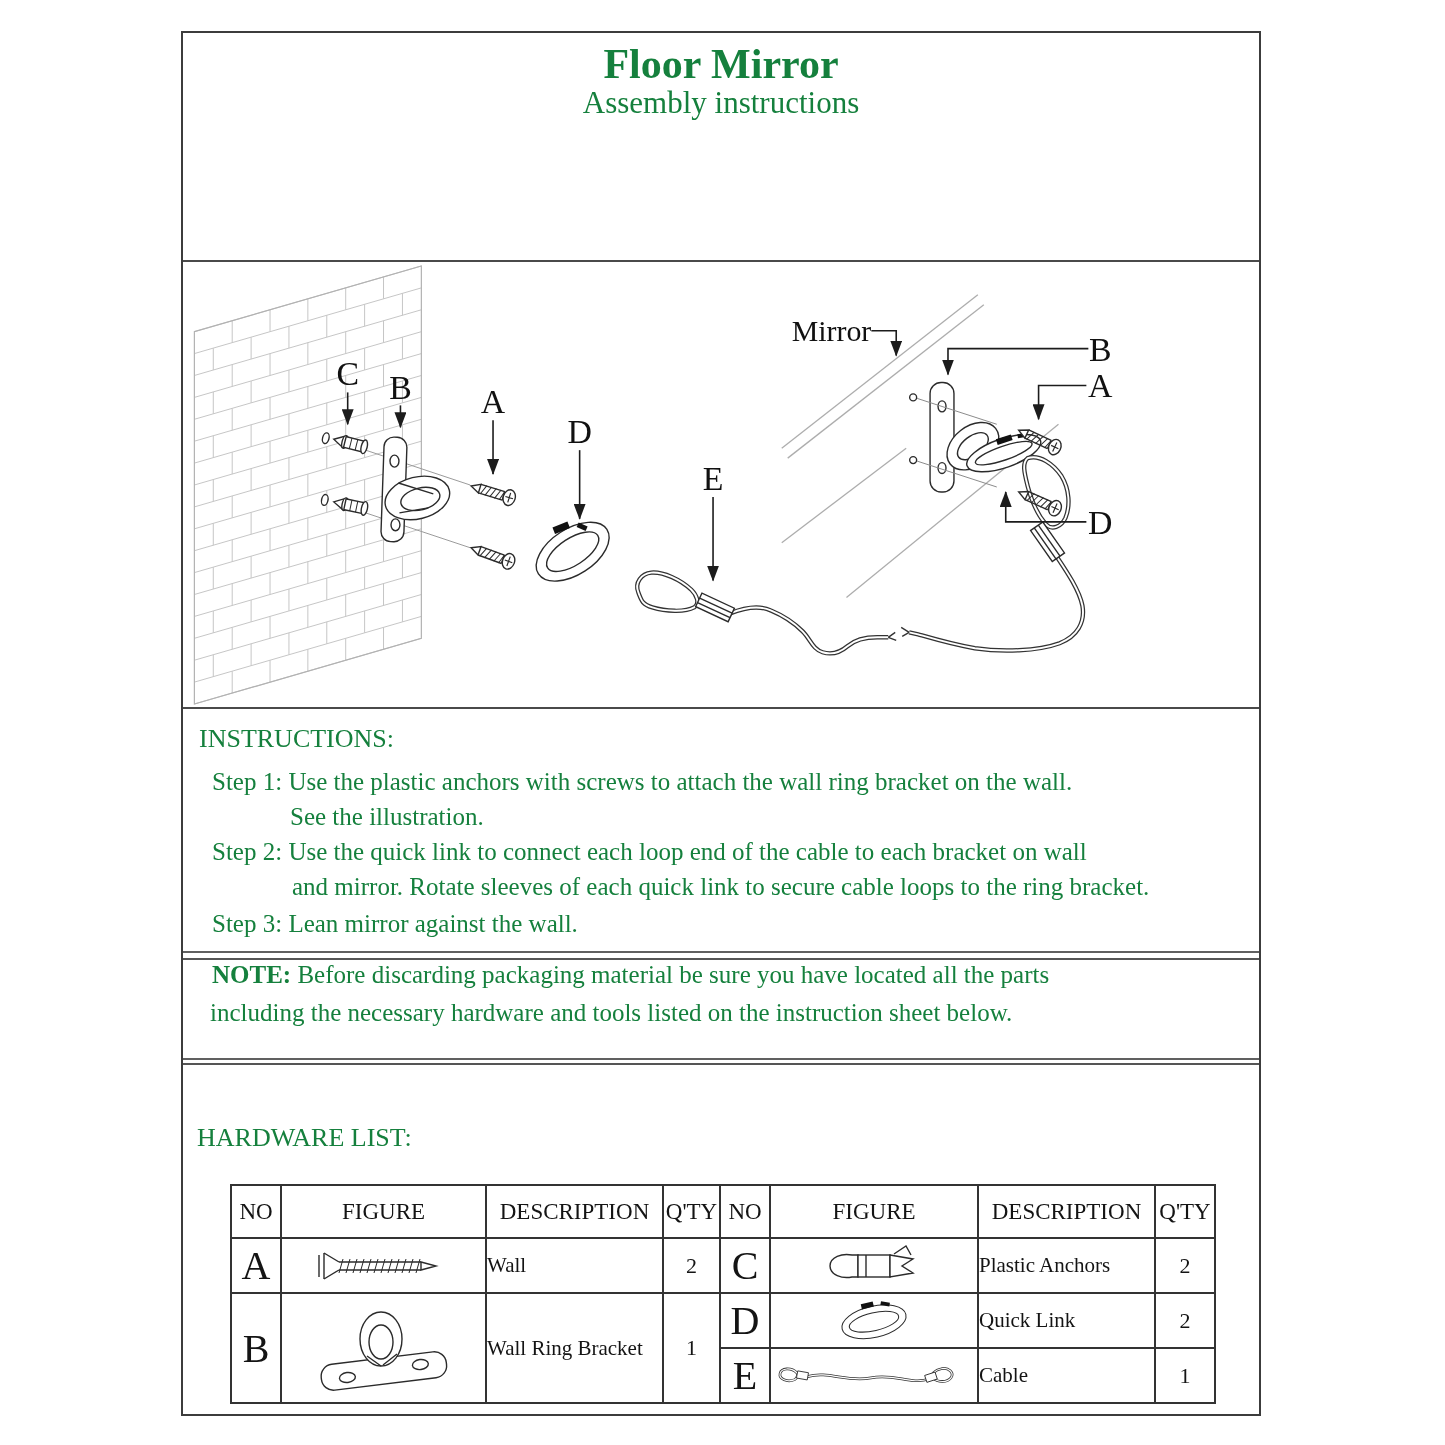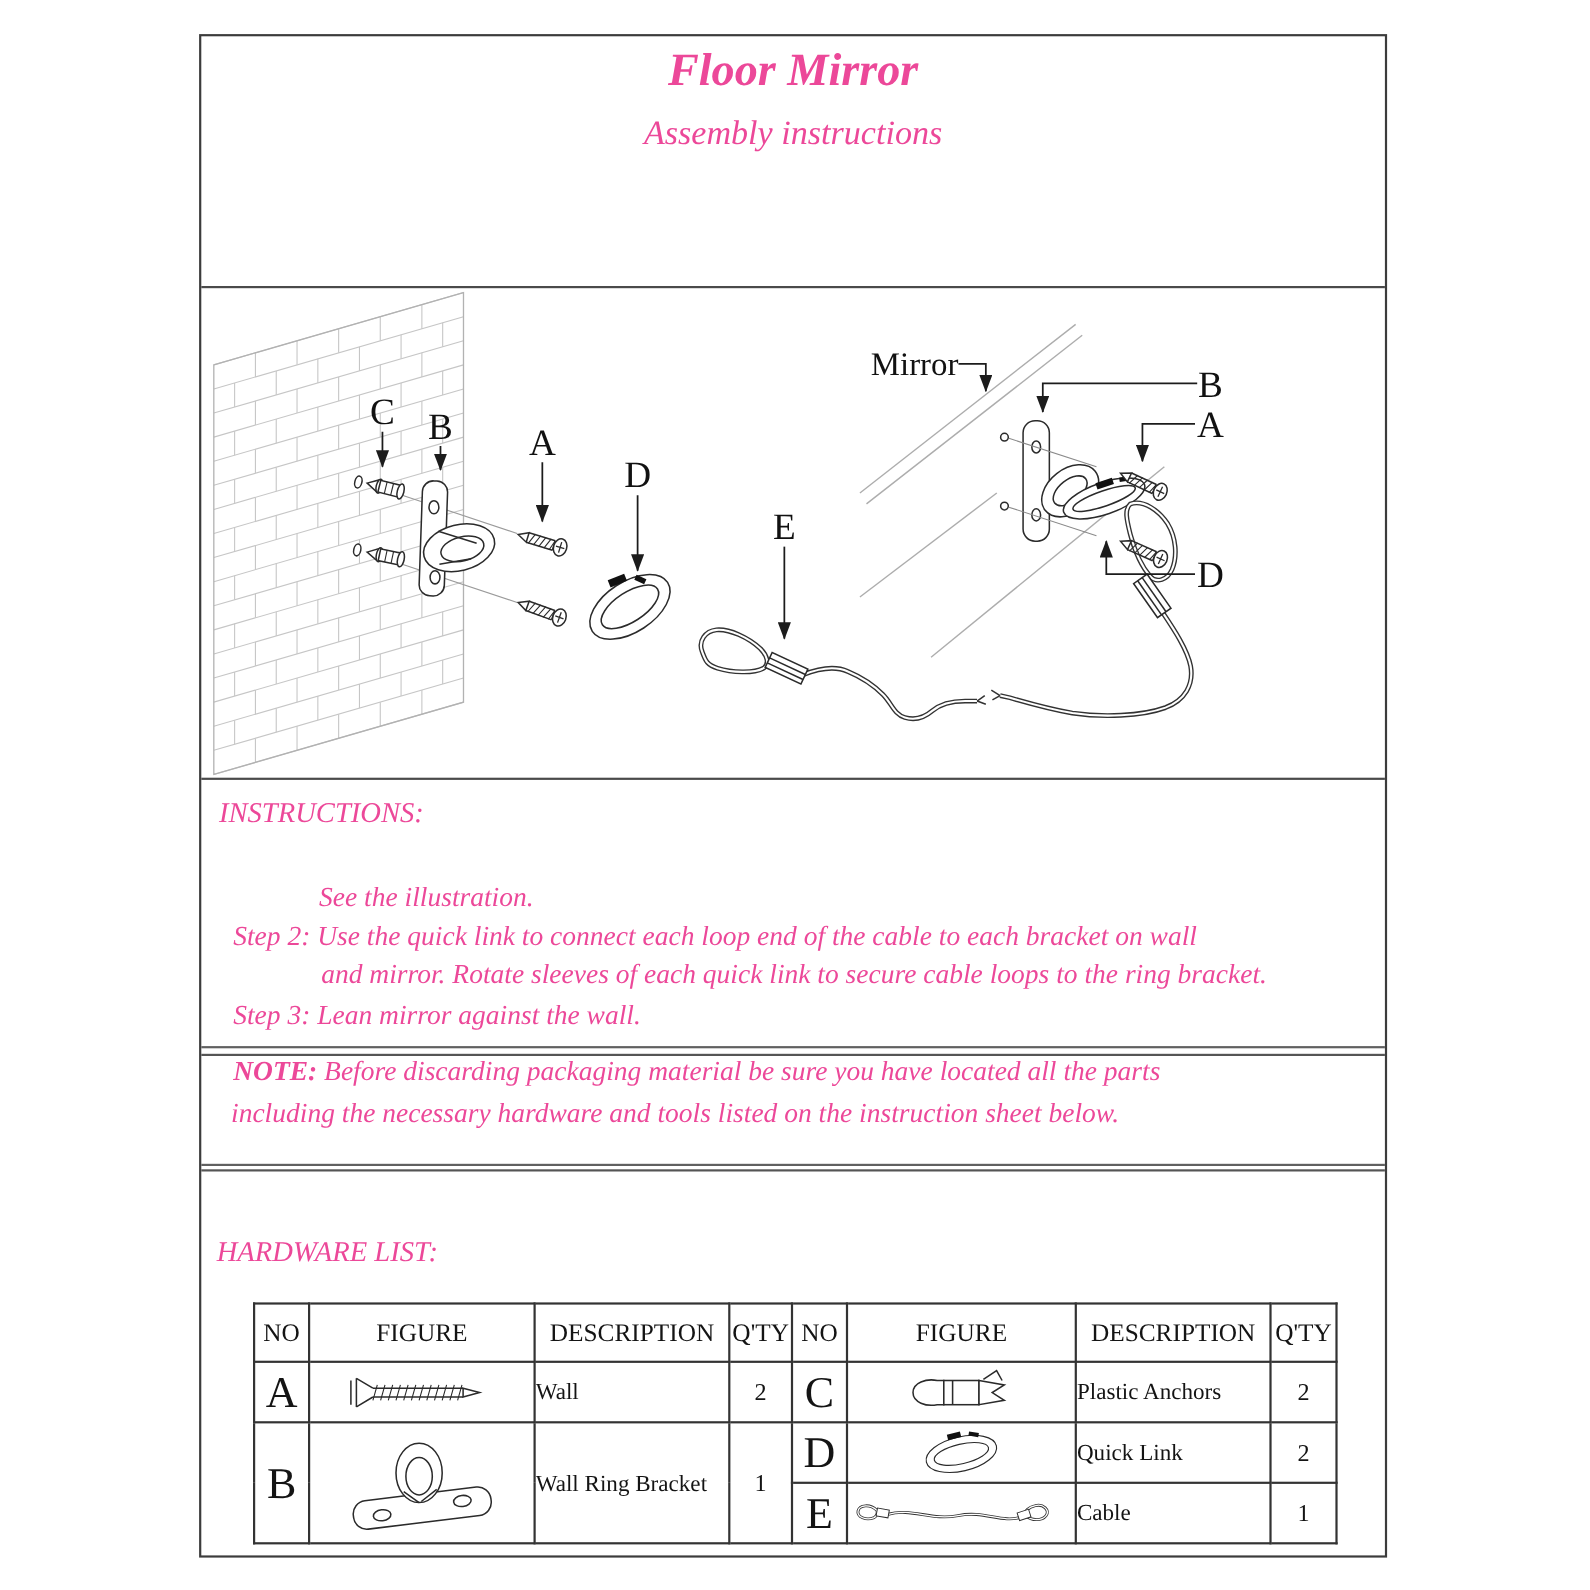--- a/index.html
+++ b/index.html
@@ -5,23 +5,23 @@
   html,body{margin:0;padding:0;background:#fff;}
   body{width:1445px;height:1445px;position:relative;font-family:"Liberation Serif","DejaVu Serif",serif;color:#141414;}
   .frame{position:absolute;left:181px;top:31px;width:1080px;height:1385px;border:2px solid #3c3c3c;box-sizing:border-box;background:#fff;}
   .section{position:absolute;left:0;width:100%;box-sizing:border-box;}
   .sec-header{top:0;height:229px;border-bottom:2px solid #4a4a4a;}
   .sec-diagram{top:229px;height:447px;border-bottom:2px solid #4a4a4a;}
   .sec-instructions{top:676px;height:251px;border-bottom:2px solid #555;padding-left:28px;}
   .sec-note{top:886px;height:146px;border-bottom:2px solid #555;}
   .sec-hardware{top:1073px;height:308px;}
   .rule{position:absolute;left:0;right:0;height:2px;background:#606060;}
-  .line{position:absolute;white-space:nowrap;color:#ec4899;font-style:italic;}
+  .line{position:absolute;white-space:nowrap;color:#15803d;}
   .title{top:8px;left:0;width:100%;text-align:center;font-size:42px;font-weight:bold;line-height:46px;}
-  .subtitle{top:70px;left:0;width:100%;text-align:center;font-size:31px;line-height:36px;}
+  .subtitle{top:52px;left:0;width:100%;text-align:center;font-size:31px;line-height:36px;}
   .caution{top:122px;left:0;width:100%;text-align:center;font-size:26px;line-height:42px;}
   .caution b{font-weight:bold;}
   .instr-head{top:15px;left:16px;font-size:26px;}
   .step{font-size:25px;}
   .note-label{font-weight:bold;}
   .hw-head{top:17px;left:14px;font-size:26px;}
   table.hw{position:absolute;left:47px;top:78px;border-collapse:collapse;table-layout:fixed;padding-left:24px;}
   table.hw td,table.hw th{border:2px solid #333;padding:0;font-weight:normal;overflow:hidden;}
   table.hw th{font-size:23px;text-align:center;}
   td.no{font-size:40px;text-align:center;}
@@ -288,20 +288,21 @@
         <text x="919" y="136" text-anchor="middle" class="dlabel">A</text>
         <path d="M905,124 L857,124 L857,158" class="arr" marker-end="url(#ah)"></path>
         <text x="919" y="273" text-anchor="middle" class="dlabel">D</text>
         <path d="M905,261 L824,261 L824,231" class="arr" marker-end="url(#ah)"></path>
       </g>
     </svg>
   </div>
 
   <div class="section sec-instructions">
     <div class="line instr-head">INSTRUCTIONS:</div>
+    <div class="line step" style="top:59px;left:29px;">Step 1: Use the plastic anchors with screws to attach the wall ring bracket on the wall.</div>
     <div class="line step" style="top:94px;left:107px;">See the illustration.</div>
     <div class="line step" style="top:129px;left:29px;">Step 2: Use the quick link to connect each loop end of the cable to each bracket on wall</div>
     <div class="line step" style="top:164px;left:109px;">and mirror. Rotate sleeves of each quick link to secure cable loops to the ring bracket.</div>
     <div class="line step" style="top:201px;left:29px;">Step 3: Lean mirror against the wall.</div>
     <div class="rule" style="top:242px;"></div>
   </div>
 
   <div class="section sec-note">
     <div class="line step" style="top:42px;left:29px;"><span class="note-label">NOTE:</span>&nbsp;<span>Before discarding packaging material be sure you have located all the parts</span></div>
     <div class="line step" style="top:80px;left:27px;">including the necessary hardware and tools listed on the instruction sheet below.</div>

